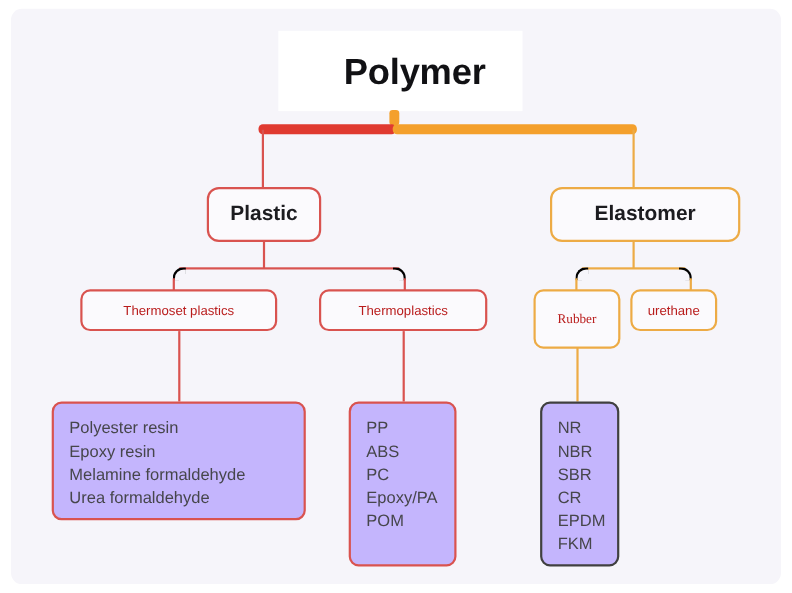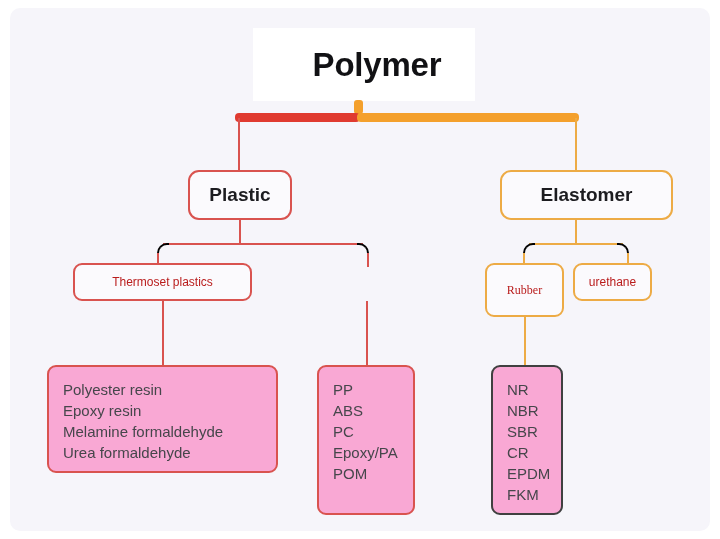--- a/index.html
+++ b/index.html
@@ -70,21 +70,21 @@
   }
   .node.level3 .lbl {
     font-size: 12px;
     color: #b91c1c;
   }
 
   
   .leafbox {
     position: absolute;
     box-sizing: border-box;
-    background: #f9a8d4;
+    background: #c4b5fd;
     border-radius: 9px;
     z-index: 3;
     padding: 12px 0 12px 14px;
   }
   .leafbox.red   { border: 2px solid #d9534f; }
   .leafbox.orange{ border: 2px solid #404040; }
   .leafbox ul {
     list-style: none;
     margin: 0;
     padding: 0;
@@ -168,20 +168,23 @@
   <div class="elbow orange" style="left:617px; top:243px; width:12px; height:12px;
               border-right:2px solid; border-top:2px solid;
               border-top-right-radius:10px;"></div>
   <div class="conn vline t-orange" style="left:523px; top:253px; height:14px;"></div>
   <div class="conn vline t-orange" style="left:627px; top:253px; height:14px;"></div>
 
   <div class="node level3 red" style="left:73px; top:263px; width:179px; height:38px; border-radius:9px;">
     <span class="lbl">Thermoset plastics</span>
   </div>
 
+  <div class="node level3 red" style="left:290px; top:263px; width:153px; height:38px; border-radius:9px;">
+    <span class="lbl">Thermoplastics</span>
+  </div>
 
   <div class="node level3 orange" style="left:485px; top:263px; width:79px; height:54px; border-radius:9px;font-family:Liberation Serif, serif;">
     <span class="lbl">Rubber</span>
   </div>
 
   <div class="node level3 orange" style="left:573px; top:263px; width:79px; height:38px; border-radius:9px;">
     <span class="lbl">urethane</span>
   </div>
 
   <div class="conn vline t-red" style="left:162px; top:301px; height:64px;"></div>

